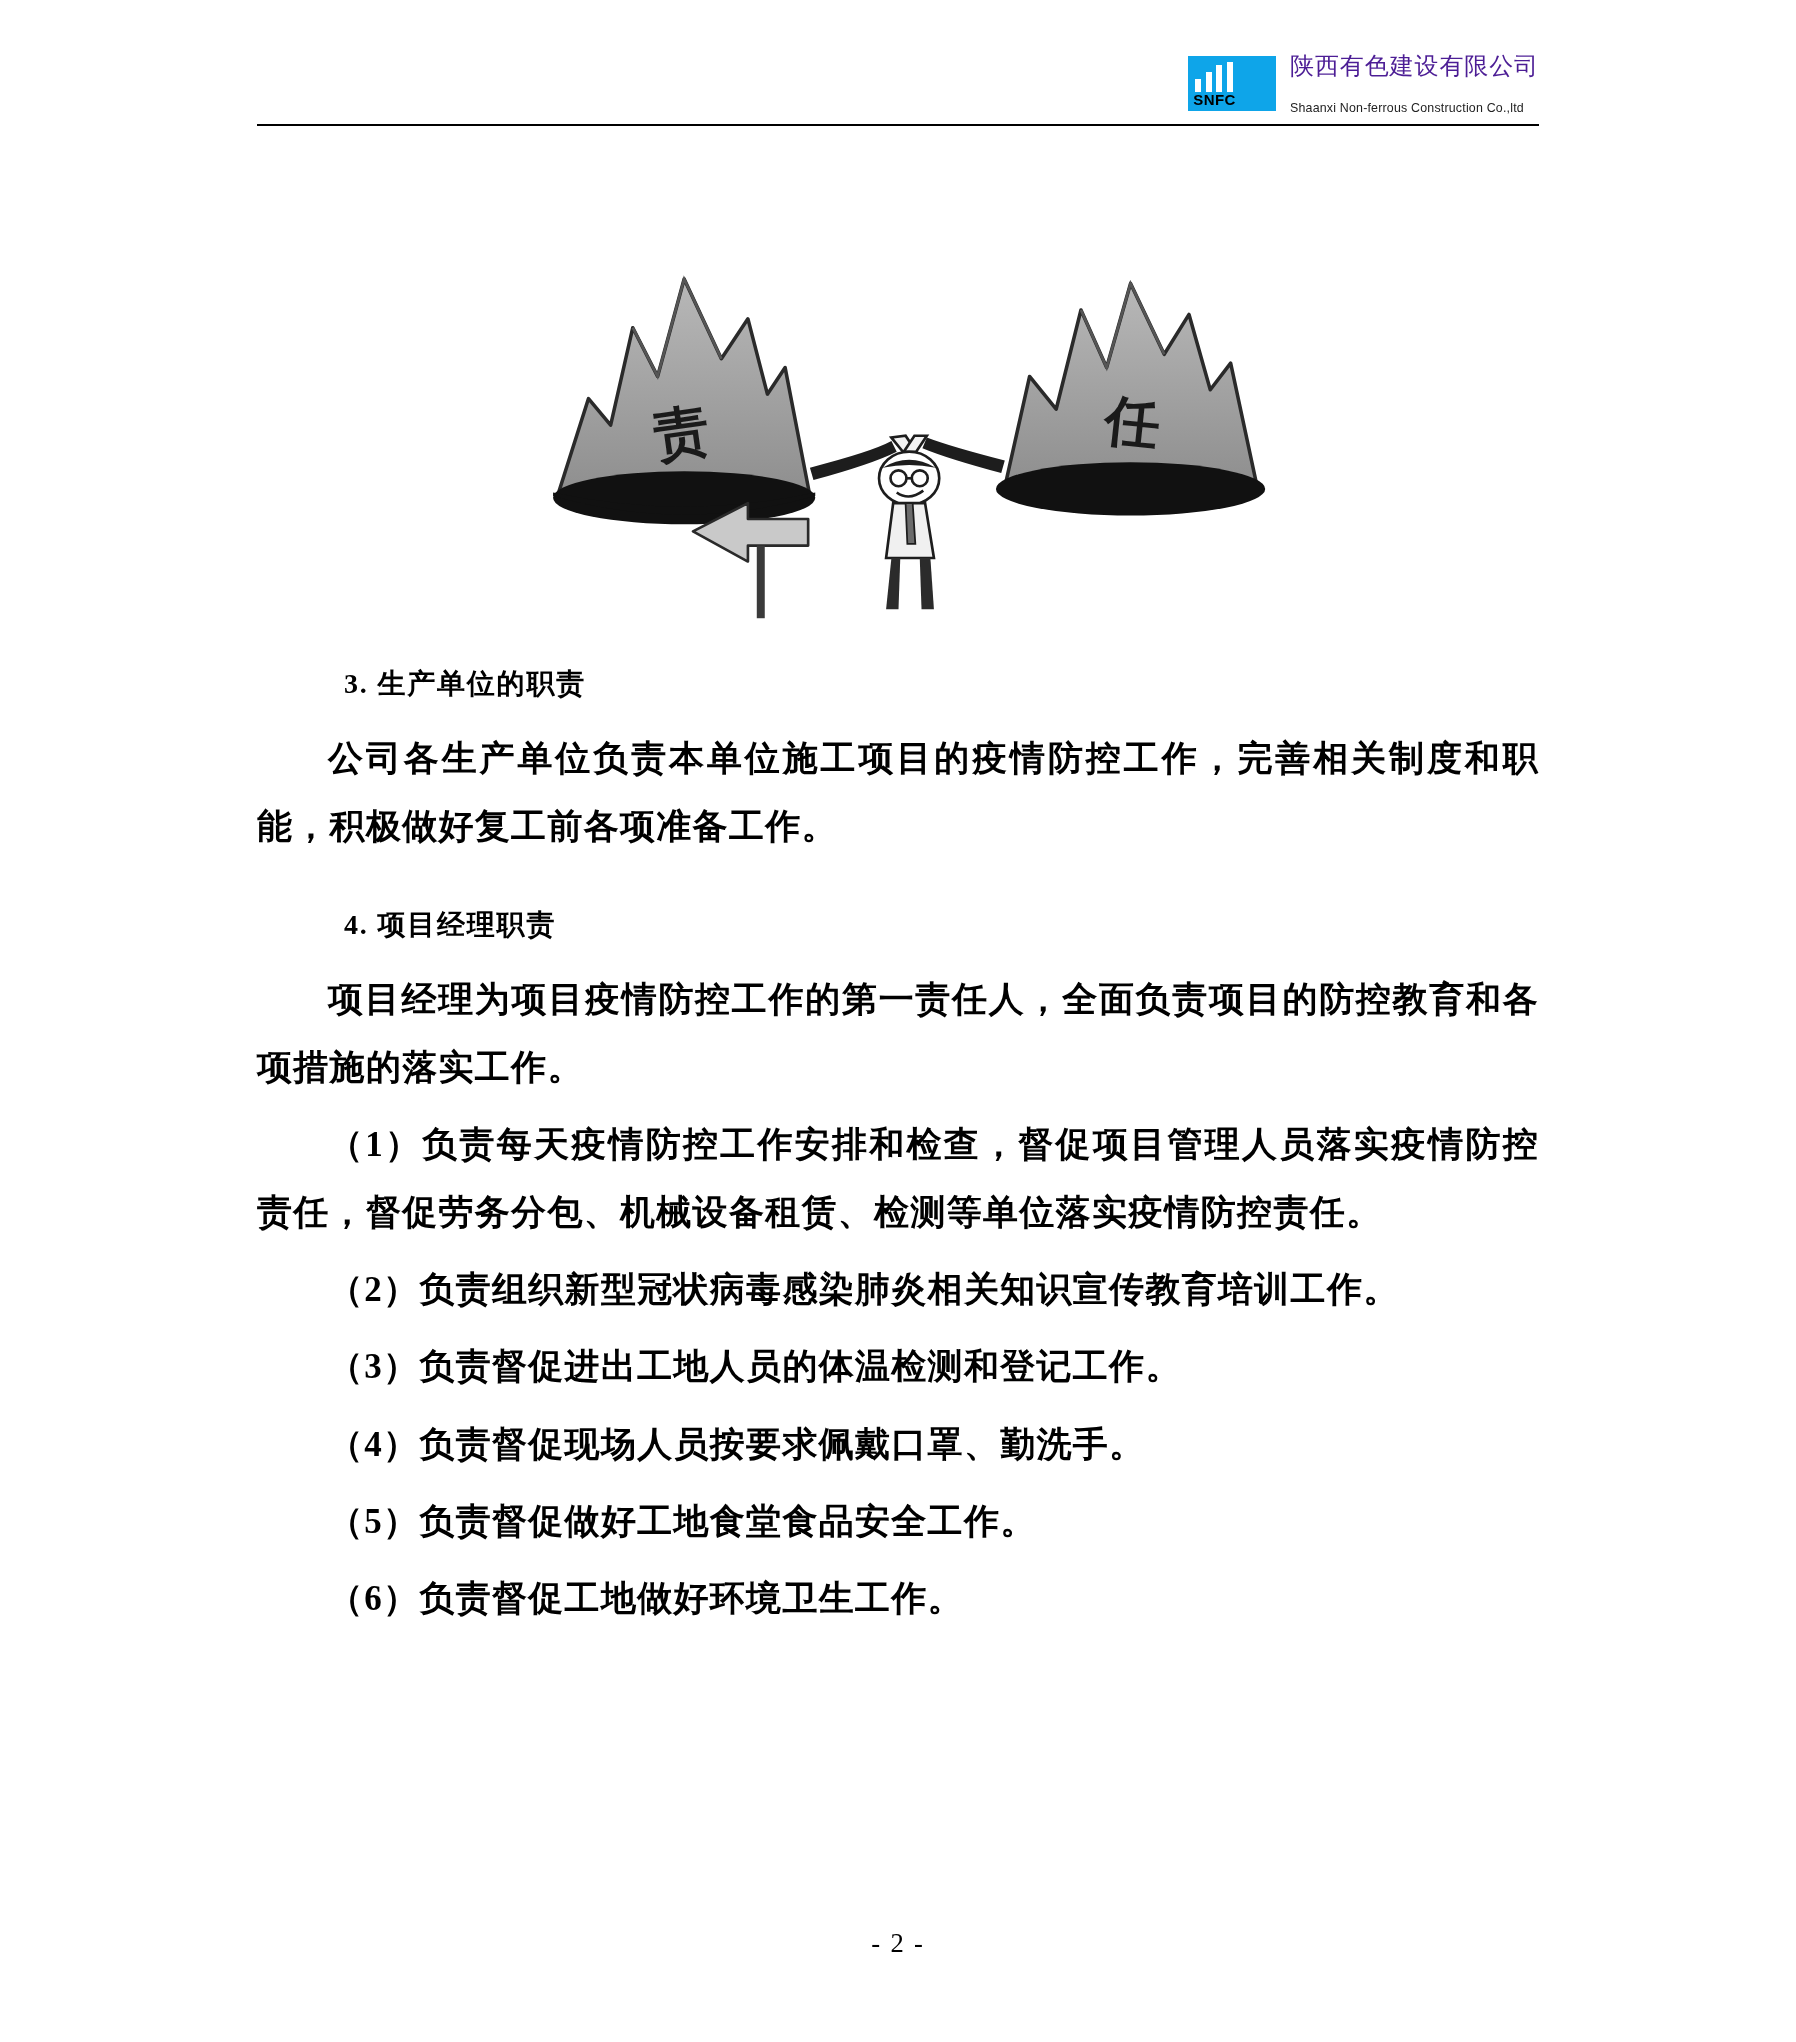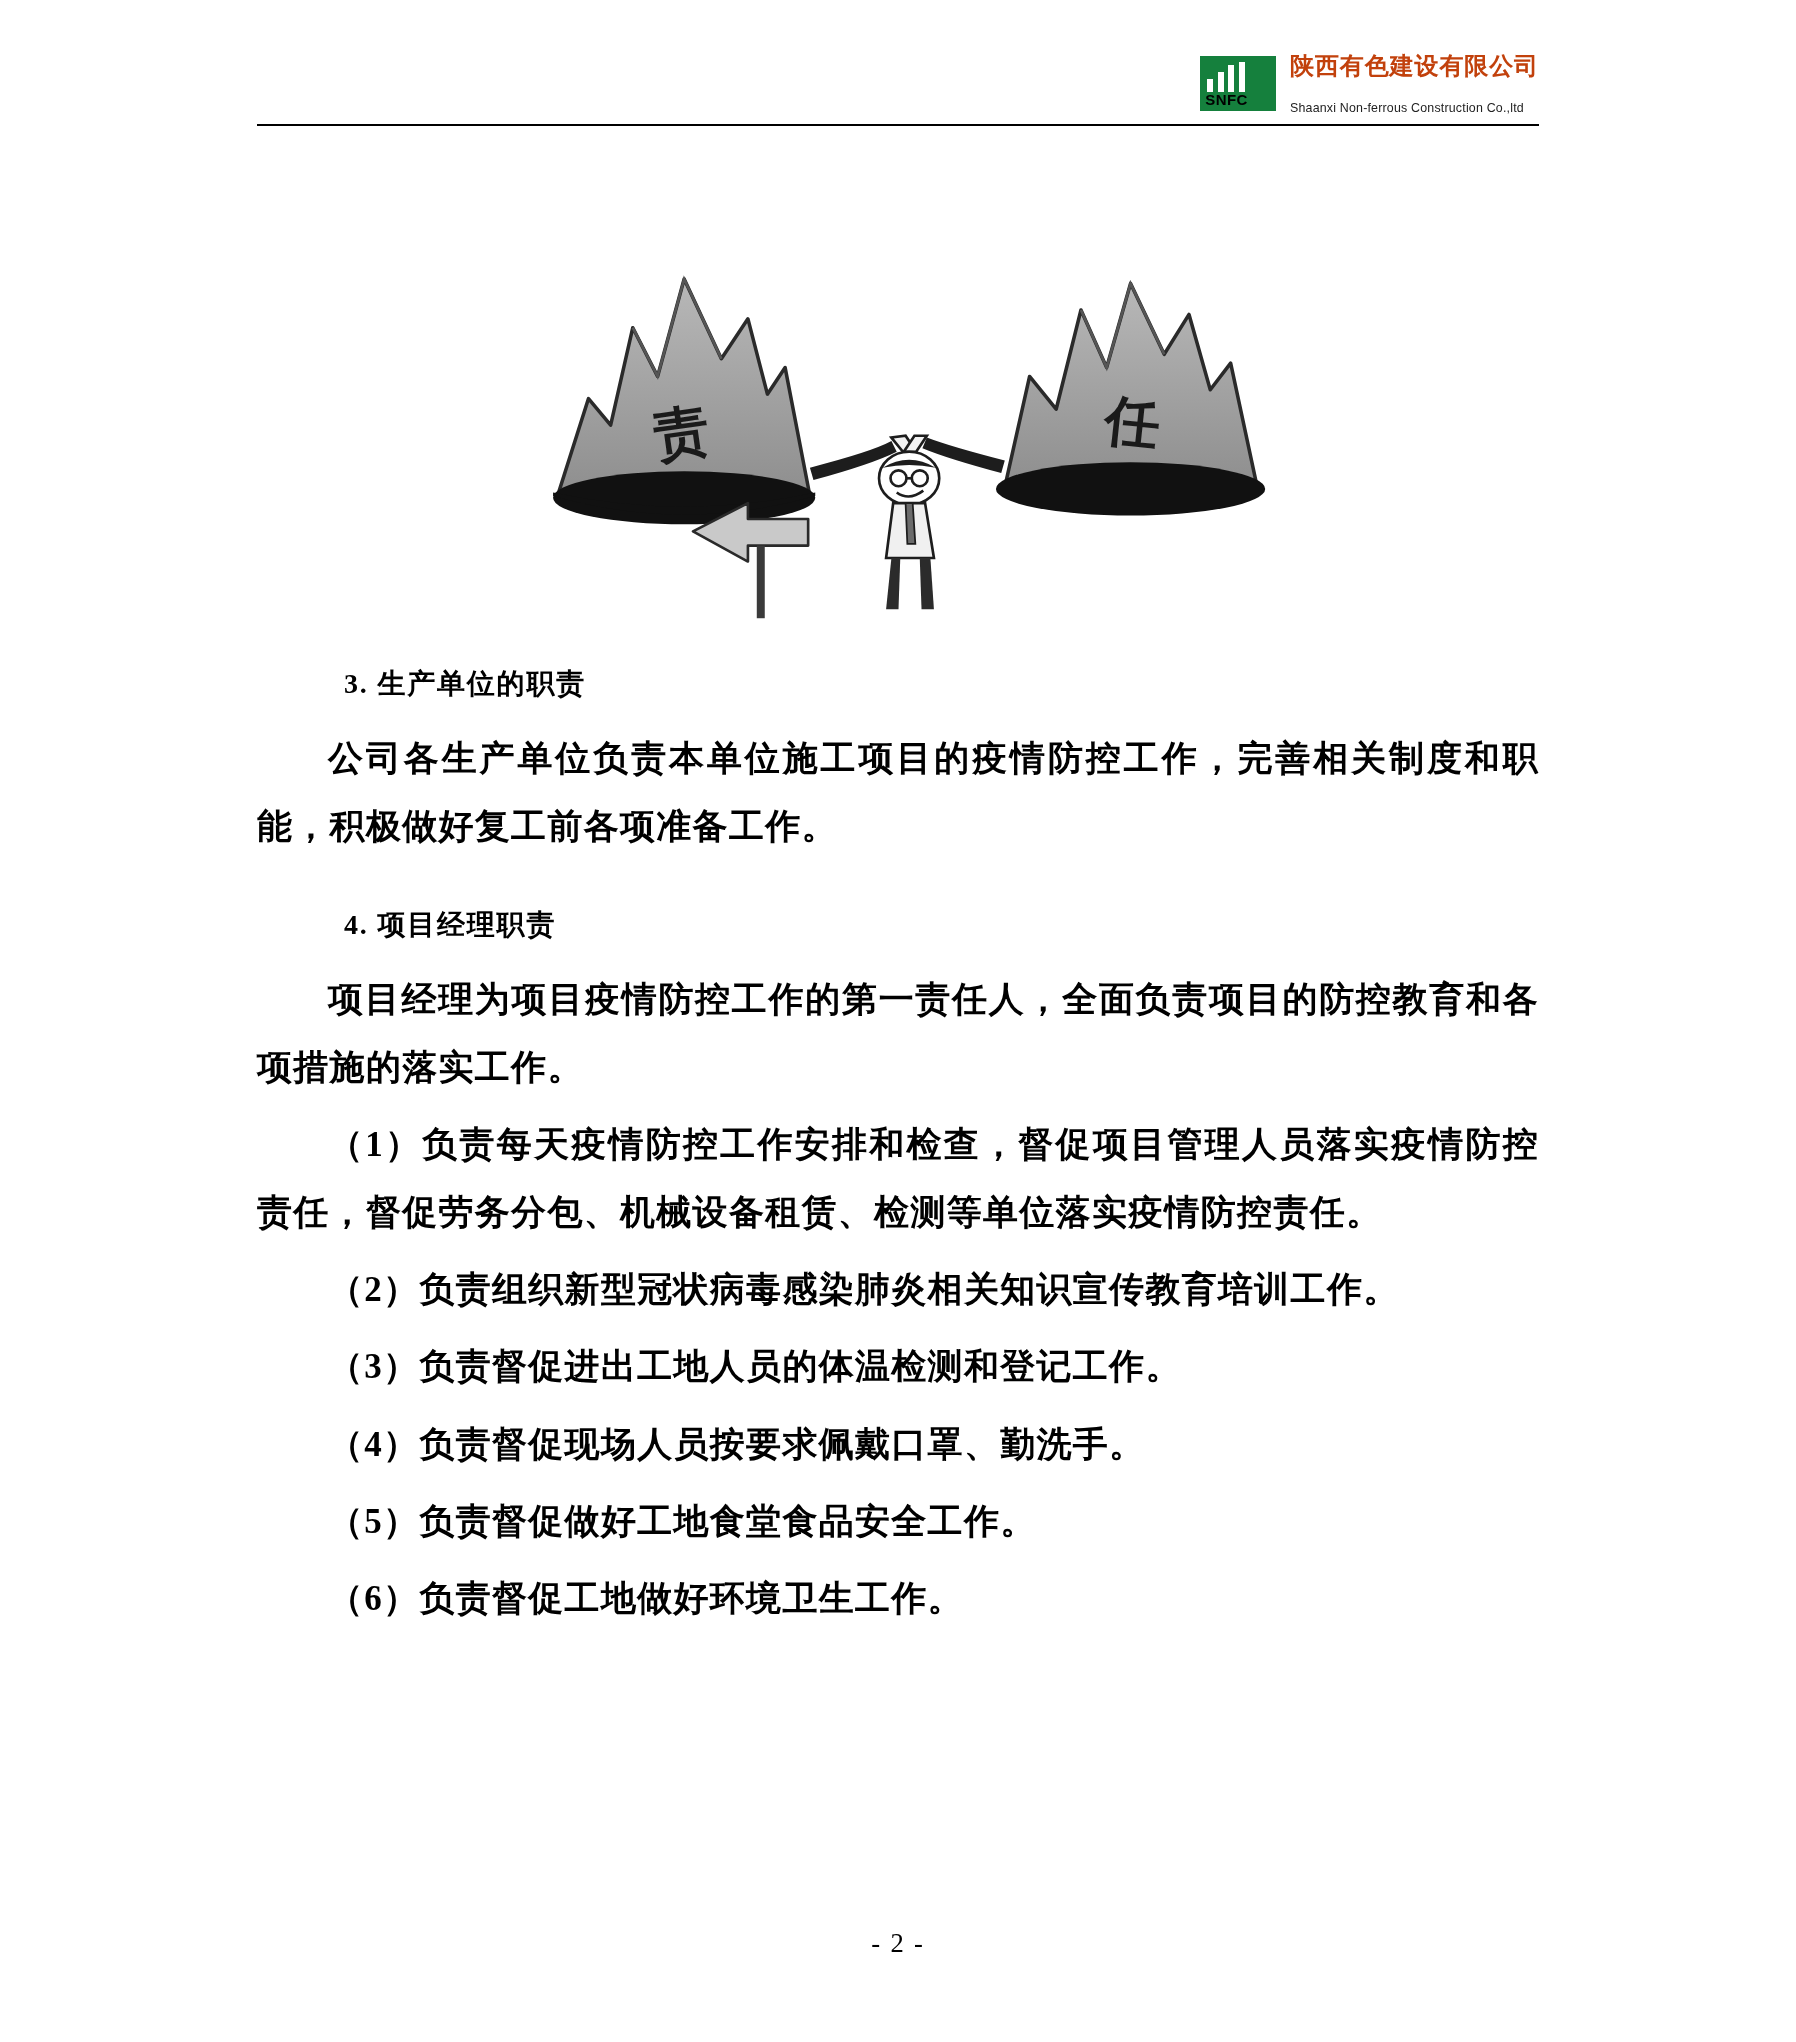--- a/index.html
+++ b/index.html
@@ -30,23 +30,23 @@
   }
   .header-brand {
     position: absolute;
     right: 0px;
     top: 51px;
     display: flex;
     align-items: center;
     gap: 14px;
   }
   .logo-mark {
-    width: 76px;
+    width: 88px;
     height: 55px;
-    background: #15803d;
+    background: #0ea5e9;
     position: relative;
     flex: none;
   }
   .logo-bars {
     position: absolute;
     left: 7px;
     top: 5.3px;
     display: flex;
     align-items: flex-end;
     gap: 4.4px;
@@ -73,22 +73,22 @@
   }
   .brand-names {
     display: flex;
     flex-direction: column;
     justify-content: center;
     line-height: 1.25;
   }
   .brand-cn {
     font-family: "Liberation Sans", sans-serif;
     font-size: 24px;
-    font-weight: bold;
-    color: #c2410c;
+    font-weight: normal;
+    color: #4c1d95;
     letter-spacing: 0.9px;
   }
   .brand-en {
     font-family: "Liberation Sans", sans-serif;
     font-size: 12.4px;
     color: #222222;
     letter-spacing: 0.2px;
     margin-top: 20px;
   }
   .header-rule {

